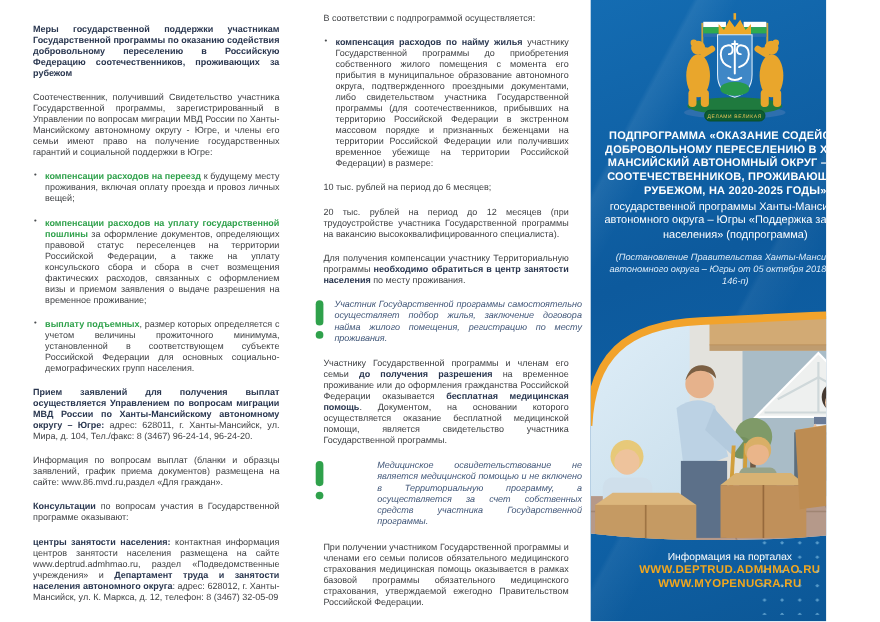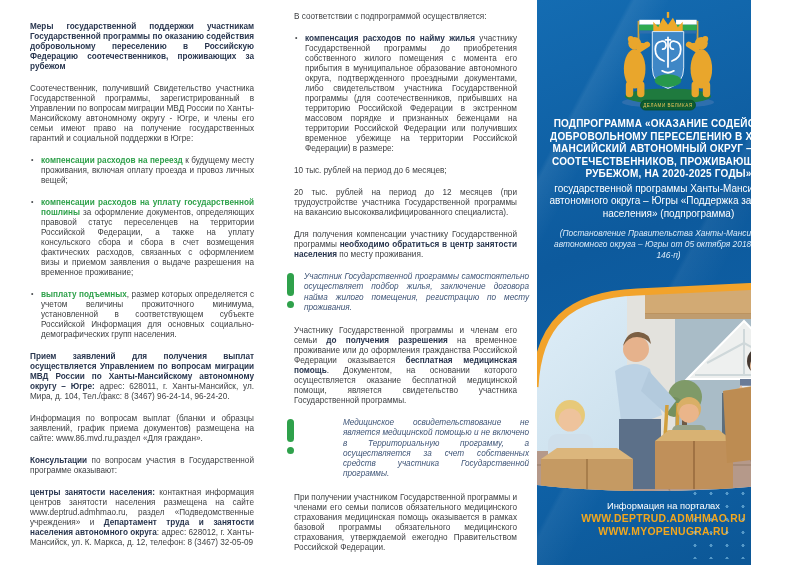--- a/index.html
+++ b/index.html
@@ -47,32 +47,32 @@
 </head>
 <body>
 
 <div class="page">
 
   <div class="col" id="col-left">
       <p class="blk heading" style="margin-top: 4px;"><span class="r-b">Меры государственной поддержки участникам Государственной программы по оказанию содействия добровольному переселению в Российскую Федерацию соотечественников, проживающих за рубежом</span></p>
       <p class="blk para" style="margin-top: 10px;"><span class="r-p">Соотечественник, получивший Свидетельство участника Государственной программы, зарегистрированный в Управлении по вопросам миграции МВД России по Ханты-Мансийскому автономному округу - Югре, и члены его семьи имеют право на получение государственных гарантий и социальной поддержки в Югре:</span></p>
       <p class="blk bullet" style="margin-top: 10px;"><span class="mark">•</span><span class="r-g">компенсации расходов на переезд</span><span class="r-p"> к будущему месту проживания, включая оплату проезда и провоз личных вещей;</span></p>
       <p class="blk bullet" style="margin-top: 0px;"><span class="mark">•</span><span class="r-g">компенсации расходов на уплату государственной пошлины</span><span class="r-p"> за оформление документов, определяющих правовой статус переселенцев на территории Российской Федерации, а также на уплату консульского сбора и сбора в счет возмещения фактических расходов, связанных с оформлением визы и приемом заявления о выдаче разрешения на временное проживание;</span></p>
-      <p class="blk bullet" style="margin-top: 0px;"><span class="mark">•</span><span class="r-g">выплату подъемных</span><span class="r-p">, размер которых определяется с учетом величины прожиточного минимума, установленной в соответствующем субъекте Российской Информация для основных социально-демографических групп населения.</span></p>
+      <p class="blk bullet" style="margin-top: 0px;"><span class="mark">•</span><span class="r-g">выплату подъемных</span><span class="r-p">, размер которых определяется с учетом величины прожиточного минимума, установленной в соответствующем субъекте Российской Федерации для основных социально-демографических групп населения.</span></p>
       <p class="blk para" style="margin-top: 12px;"><span class="r-b">Прием заявлений для получения выплат осуществляется Управлением по вопросам миграции МВД России по Ханты-Мансийскому автономному округу – Югре:</span><span class="r-p"> адрес: 628011, г. Ханты-Мансийск, ул. Мира, д. 104, Тел./факс: 8 (3467) 96-24-14, 96-24-20.</span></p>
       <p class="blk para" style="margin-top: 0px;"><span class="r-p">Информация по вопросам выплат (бланки и образцы заявлений, график приема документов) размещена на сайте: www.86.mvd.ru,раздел «Для граждан».</span></p>
       <p class="blk para" style="margin-top: 12px;"><span class="r-b">Консультации</span><span class="r-p"> по вопросам участия в Государственной программе оказывают:</span></p>
       <p class="blk para" style="margin-top: 0px;"><span class="r-b">центры занятости населения:</span><span class="r-p"> контактная информация центров занятости населения размещена на сайте www.deptrud.admhmao.ru, раздел «Подведомственные учреждения» и </span><span class="r-b">Департамент труда и занятости населения автономного округа</span><span class="r-p">: адрес: 628012, г. Ханты-Мансийск, ул. К. Маркса, д. 12, телефон: 8 (3467) 32-05-09</span></p>
     </div>
   <div class="col" id="col-mid">
       <p class="blk para" style="margin-top: 0px;"><span class="r-p">В соответствии с подпрограммой  осуществляется:</span></p>
       <p class="blk bullet" style="margin-top: 0px;"><span class="mark">•</span><span class="r-b">компенсация расходов по найму жилья</span><span class="r-p"> участнику Государственной программы до приобретения собственного жилого помещения с момента его прибытия в муниципальное образование автономного округа, подтвержденного проездными документами, либо свидетельством участника Государственной программы (для соотечественников, прибывших на территорию Российской Федерации в экстренном массовом порядке и признанных беженцами на территории Российской Федерации или получивших временное убежище на территории Российской Федерации) в размере:</span></p>
       <p class="blk para" style="margin-top: 0px;"><span class="r-p">10 тыс. рублей на период до 6 месяцев;</span></p>
       <p class="blk para" style="margin-top: 0px;"><span class="r-p">20 тыс. рублей на период до 12 месяцев (при трудоустройстве участника Государственной программы на вакансию высококвалифицированного специалиста).</span></p>
-      <p class="blk para" style="margin-top: 0px;"><span class="r-p">Для получения компенсации участнику Государственной программы </span><span class="r-b">необходимо  обратиться в центр занятости населения</span><span class="r-p"> по месту проживания.</span></p>
+      <p class="blk para" style="margin-top: 0px;"><span class="r-p">Для получения компенсации участнику Территориальную программы </span><span class="r-b">необходимо  обратиться в центр занятости населения</span><span class="r-p"> по месту проживания.</span></p>
       <div class="note" style="margin-top: 12px;">
         <span class="excl"></span>
         <span class="note-text"><span class="r-i">Участник Государственной программы самостоятельно осуществляет подбор жилья,  заключение договора найма жилого помещения, регистрацию по месту проживания.</span></span>
       </div>
       <p class="blk para" style="margin-top: 13px;"><span class="r-p">Участнику Государственной программы и членам его семьи </span><span class="r-b">до получения разрешения</span><span class="r-p"> на временное проживание или до оформления гражданства Российской Федерации оказывается </span><span class="r-b">бесплатная медицинская помощь</span><span class="r-p">. Документом, на основании которого осуществляется оказание бесплатной медицинской помощи, является свидетельство участника Государственной программы.</span></p>
       <div class="note" style="margin-top: 12px; gap: 48px;">
         <span class="excl"></span>
         <span class="note-text"><span class="r-i">Медицинское освидетельствование не является медицинской помощью и не включено в Территориальную программу, а осуществляется за счет собственных средств участника Государственной программы.</span></span>
       </div>
       <p class="blk para" style="margin-top: 13px;"><span class="r-p">При получении участником Государственной программы и членами его семьи полисов обязательного медицинского страхования медицинская помощь оказывается в рамках базовой программы обязательного медицинского страхования, утверждаемой ежегодно Правительством Российской Федерации.</span></p>

